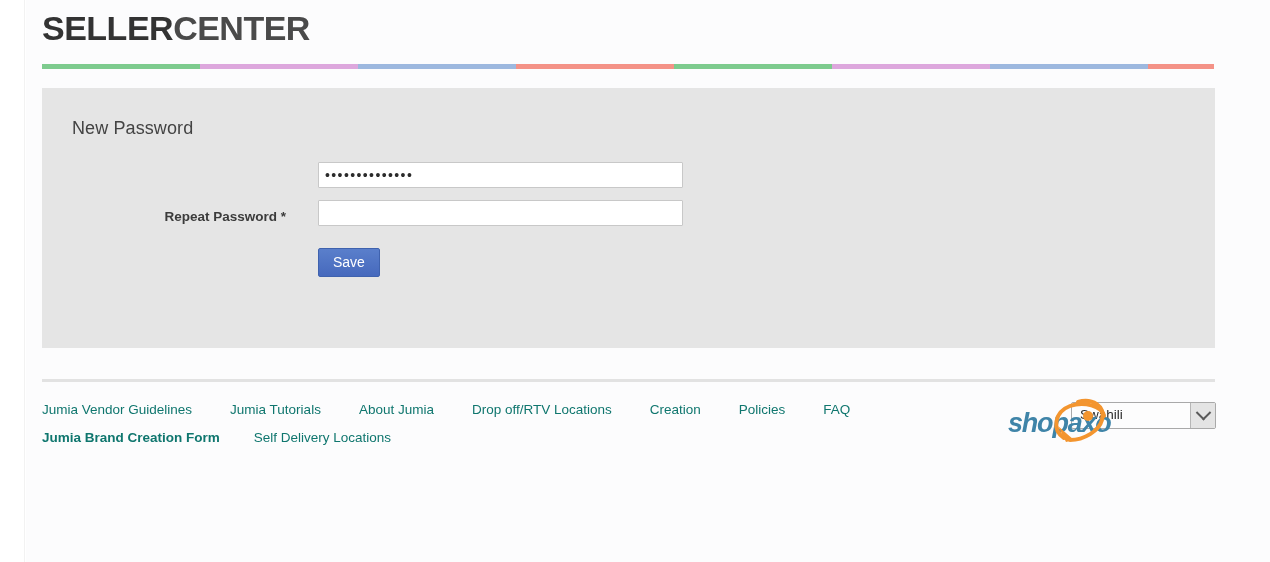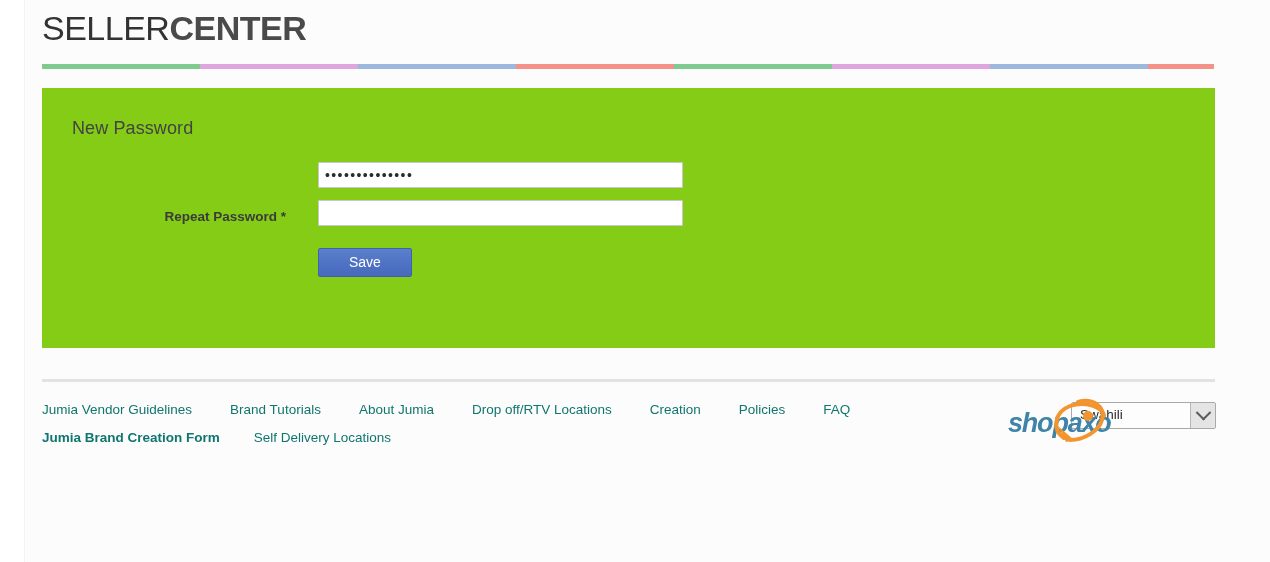--- a/index.html
+++ b/index.html
@@ -46,21 +46,21 @@
   }
   .logo-text {
     font-size: 34px;
     line-height: 56px;
     letter-spacing: -0.5px;
     white-space: nowrap;
     color: #3a3a3a;
     user-select: none;
   }
   .logo-text .seller {
-    font-weight: normal;
+    font-weight: bold;
     color: #333333;
   }
   .logo-text .center {
     font-weight: 700;
     color: #4a4a4a;
   }
 
   
   .rainbow {
     position: absolute;
@@ -77,21 +77,21 @@
     flex: 0 0 auto;
   }
 
   
   .panel {
     position: absolute;
     left: 16px;
     top: 88px;
     width: 1173px;
     height: 260px;
-    background: #84cc16;
+    background: #e5e5e5;
   }
   .panel-title {
     position: absolute;
     left: 30px;
     top: 30px;
     font-size: 18px;
     color: #434343;
     letter-spacing: 0.1px;
   }
 
@@ -140,21 +140,21 @@
   .pwd-input::placeholder { color: #b4b4b4; letter-spacing: 0; }
 
   .btn-row {
     position: absolute;
     left: 276px;
     top: 160px;
   }
   .save-btn {
     display: inline-block;
     min-width: 57px;
-    padding: 5px 30px 6px;
+    padding: 5px 14px 6px;
     background: #4a72c4;
     background: linear-gradient(#5a7fcb, #4669bd);
     border: 1px solid #3f62ae;
     border-radius: 2px;
     color: #ffffff;
     font-size: 14px;
     font-family: "Liberation Sans", sans-serif;
     line-height: 16px;
     cursor: pointer;
     text-align: right;
@@ -319,21 +319,21 @@
 
     <div class="btn-row">
       <button class="save-btn">Save</button>
     </div>
 
   </div>
 
   <div class="footer-divider"></div>
 
   <div class="footer">
-    <div class="footer-links" id="footer-row1"><a class="footer-link">Jumia Vendor Guidelines</a><a class="footer-link">Brand Tutorials</a><a class="footer-link">About Jumia</a><a class="footer-link">Drop off/RTV Locations</a><a class="footer-link">Creation</a><a class="footer-link">Policies</a><a class="footer-link">FAQ</a></div>
+    <div class="footer-links" id="footer-row1"><a class="footer-link">Jumia Vendor Guidelines</a><a class="footer-link">Jumia Tutorials</a><a class="footer-link">About Jumia</a><a class="footer-link">Drop off/RTV Locations</a><a class="footer-link">Creation</a><a class="footer-link">Policies</a><a class="footer-link">FAQ</a></div>
     <div class="footer-links" id="footer-row2"><a class="footer-link brandform">Jumia Brand Creation Form</a><a class="footer-link">Self Delivery Locations</a></div>
 
     <div class="footer-right">
 
       <div class="lang-select">
         <div class="lang-value">Swahili</div>
         <div class="lang-arrow-box">
           <div class="chev"></div>
         </div>
       </div>

